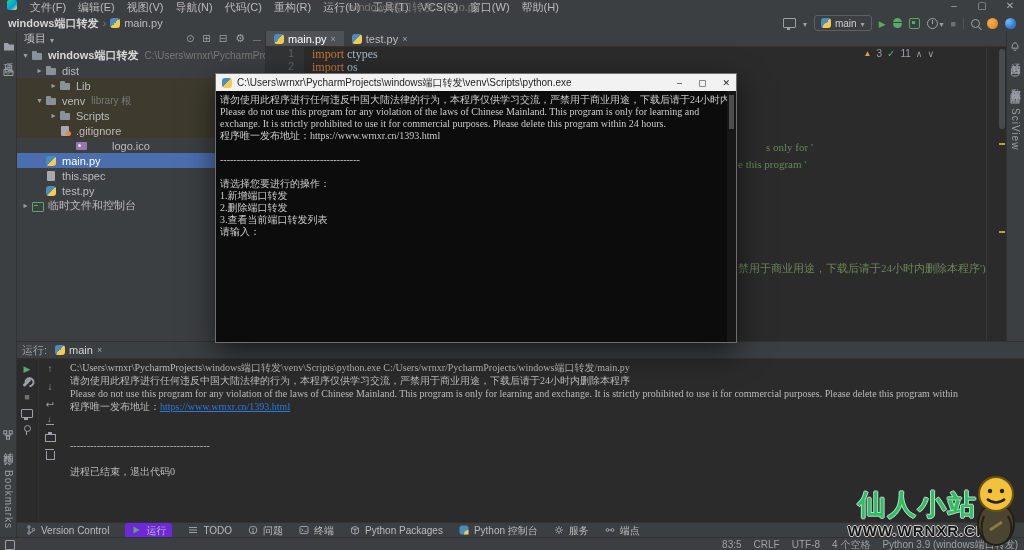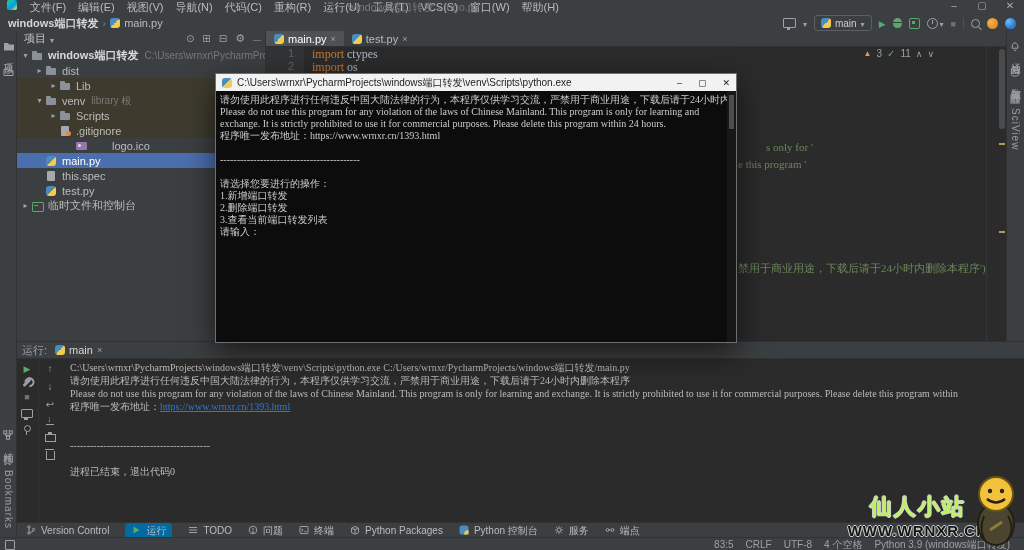--- a/index.html
+++ b/index.html
@@ -128,37 +128,37 @@
   .printicn::before{content:"";position:absolute;left:2px;top:-3px;width:4px;height:2px;background:#9da0a8}
   .trashicn{width:7px;height:8px;border:1px solid #9da0a8;border-top:none;border-radius:0 0 1px 1px;position:relative;margin-top:2px}
   .trashicn::before{content:"";position:absolute;left:-2px;top:-2px;width:9px;height:1.4px;background:#9da0a8}
   .runout{position:absolute;left:54px;right:0;top:19px;bottom:0;font-size:10px;line-height:13px;white-space:pre;overflow:hidden;color:#bbbbbb}
   .runout .line{height:13px}
   .runout a{color:#287bde;text-decoration:underline;cursor:pointer}
 
   
   .toolbar-bottom{position:absolute;left:0;right:0;top:522px;height:15px;background:#3c3f41;border-top:1px solid #323232;display:flex;align-items:center;gap:16px;padding-left:26px;font-size:10px;color:#bbbbbb}
   .twitem{display:flex;align-items:center;gap:4px;white-space:nowrap}
-  .twitem.active{background:#0369a1;border-radius:3px;padding:1px 6px}
-  .statusbar{position:absolute;left:0;right:0;top:537px;height:13px;background:#3c3f41;border-top:1px solid #323232;display:flex;align-items:center;justify-content:flex-end;gap:12px;padding-right:14px;font-size:10px;color:#9da0a8}
+  .twitem.active{background:#6d28d9;border-radius:3px;padding:1px 6px}
+  .statusbar{position:absolute;left:0;right:0;top:537px;height:13px;background:#3c3f41;border-top:1px solid #323232;display:flex;align-items:center;justify-content:flex-end;gap:12px;padding-right:6px;font-size:10px;color:#9da0a8}
   .sb-left{position:absolute;left:5px;top:2px;width:8px;height:8px;border:1px solid #9da0a8;border-radius:1px}
 
   
   .conwin{position:absolute;left:215px;top:73px;width:520px;height:268px;z-index:30;box-shadow:0 10px 28px rgba(0,0,0,.6);border:1px solid #6f6f6f;background:#0c0c0c}
   .contitle{height:17px;background:#f2f2f2;display:flex;align-items:center;padding:0 6px;gap:5px}
   .contitle .txt{font-size:10px;color:#1d1d1d;white-space:nowrap;overflow:hidden}
   .conbtns{margin-left:auto;display:flex;gap:16px;color:#222;font-size:9px}
   .conbody{position:absolute;left:0;right:0;top:17px;bottom:0;background:#0c0c0c;padding:3px 0 0 4px;font-size:10px;line-height:12px;color:#cccccc;white-space:pre;overflow:hidden}
   .conbody .cline{height:12px}
   .conscroll{position:absolute;right:0;top:17px;bottom:0;width:9px;background:#171717}
   .conscroll::before{content:"";position:absolute;left:2px;top:4px;width:5px;height:34px;background:#4d4d4d}
 
   
   .watermark{position:absolute;right:36px;bottom:11px;z-index:60;text-align:center;pointer-events:none}
-  .wm-title{font-size:22px;line-height:31px;font-weight:bold;color:#bef264;letter-spacing:2px;font-family:Liberation Sans, sans-serif;text-shadow:-1px 0 #cfcfcf,1px 0 #cfcfcf,0 -1px #cfcfcf,0 1px #cfcfcf}
+  .wm-title{font-size:28px;line-height:31px;font-weight:bold;color:#22c55e;letter-spacing:2px;font-family:Liberation Mono, monospace;text-shadow:-1px 0 #cfcfcf,1px 0 #cfcfcf,0 -1px #cfcfcf,0 1px #cfcfcf}
   .wm-url{font-size:15px;font-weight:bold;color:#141414;letter-spacing:1px;text-shadow:-1px 0 #cfcfcf,1px 0 #cfcfcf,0 -1px #cfcfcf,0 1px #cfcfcf}
   .wm-figure{position:absolute;right:2px;bottom:0;z-index:61;pointer-events:none}
 </style>
 </head>
 <body>
 
 <div class="screen">
 
   <div class="titlebar">
     <span class="pc-logo"></span>

